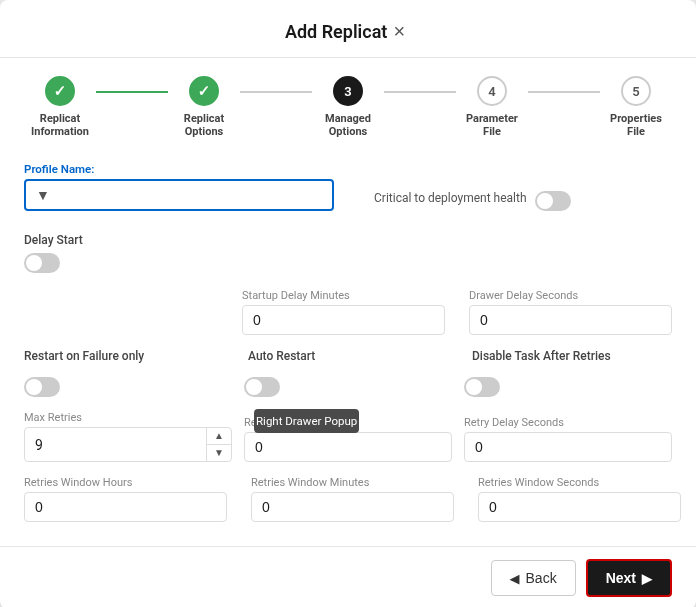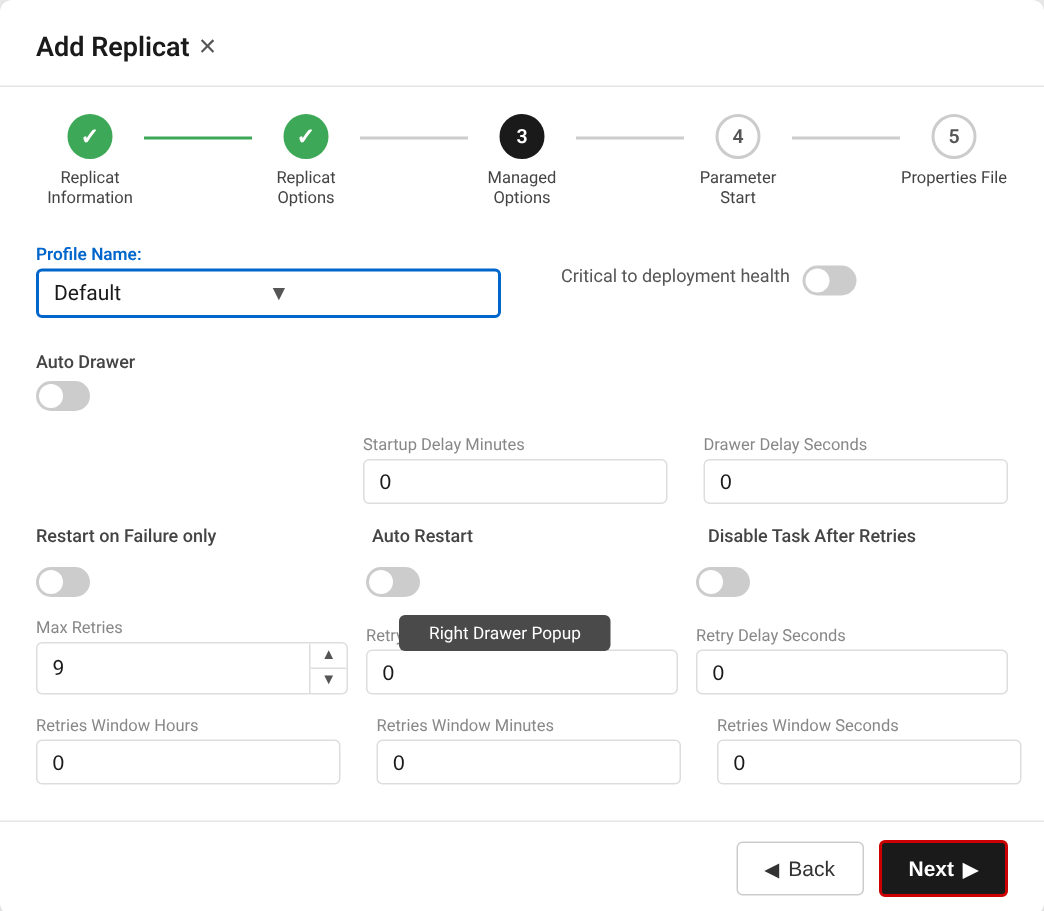--- a/index.html
+++ b/index.html
@@ -17,21 +17,21 @@
       width: 696px;
       min-height: 607px;
       box-shadow: 0 4px 24px rgba(0,0,0,0.18);
       display: flex;
       flex-direction: column;
       position: relative;
     }
     .modal-header {
       display: flex;
       align-items: center;
-      justify-content: flex-start;
+      justify-content: center;
       padding: 18px 24px 12px 24px;
       border-bottom: 1px solid #e5e5e5;
     }
     .modal-title {
       font-size: 18px;
       font-weight: 600;
       color: #1a1a1a;
     }
     .close-btn {
       background: none;
@@ -78,21 +78,21 @@
     .step-circle.active {
       background: #1a1a1a;
       border-color: #1a1a1a;
       color: #fff;
     }
     .step-label {
       font-size: 11px;
       color: #444;
       text-align: center;
       margin-top: 6px;
-      font-weight: 400;
+      font-weight: 700;
       max-width: 90px;
     }
     .step-connector {
       flex: 1;
       height: 2px;
       background: #ccc;
       margin-top: 15px;
       position: relative;
     }
     .step-connector.done {
@@ -105,21 +105,21 @@
       padding: 14px 24px 10px 24px;
       flex: 1;
     }
     .info-text {
       font-size: 13.5px;
       color: #333;
       margin-bottom: 18px;
     }
     .profile-row {
       display: flex;
-      align-items: center;
+      align-items: flex-end;
       gap: 40px;
       margin-bottom: 22px;
     }
     .profile-field {
       display: flex;
       flex-direction: column;
       flex: 1;
       max-width: 310px;
     }
     .profile-field label {
@@ -248,25 +248,25 @@
       border-bottom: 1px solid #ddd;
       line-height: 1.2;
     }
     .stepper-btns button:last-child {
       border-bottom: none;
     }
     .tooltip-popup {
       background: #4a4a4a;
       color: #fff;
       font-size: 11.5px;
-      padding: 5px 20px;
+      padding: 5px 2px;
       border-radius: 4px;
       position: absolute;
       top: 32px;
-      left: 22px;
+      left: 10px;
       white-space: nowrap;
       z-index: 10;
     }
     .modal-footer {
       display: flex;
       align-items: center;
       justify-content: flex-end;
       padding: 12px 24px;
       border-top: 1px solid #e5e5e5;
       gap: 10px;
@@ -338,51 +338,50 @@
         <span>3</span>
       </div>
       <div class="step-label">Managed Options</div>
     </div>
     <div class="step-connector"></div>
 
     <div class="step">
       <div class="step-circle">
         <span>4</span>
       </div>
-      <div class="step-label">Parameter Start</div>
+      <div class="step-label">Parameter File</div>
     </div>
     <div class="step-connector"></div>
 
     <div class="step">
       <div class="step-circle">
         <span>5</span>
       </div>
       <div class="step-label">Properties File</div>
     </div>
   </div>
 
   <div class="modal-body">
 
     <div class="profile-row">
       <div class="profile-field">
         <label>Profile Name:</label>
         <div class="profile-select-wrapper">
-          <span>Default</span>
           <span class="chevron">▼</span>
         </div>
       </div>
       <div class="critical-field">
         <label>Critical to deployment health</label>
         <div class="toggle"></div>
       </div>
     </div>
 
     <div class="auto-start-section">
       <div class="section-row">
-        <span class="section-label">Auto Drawer</span>
+        <span class="section-label">Delay Start</span>
       </div>
       <div style="display:flex; align-items:center; gap:8px; margin-bottom:6px;">
         <div class="toggle"></div>
       </div>
     </div>
 
     <div class="three-col">
       <div></div>
       <div class="field-group">
         <label>Startup Delay Minutes</label>

